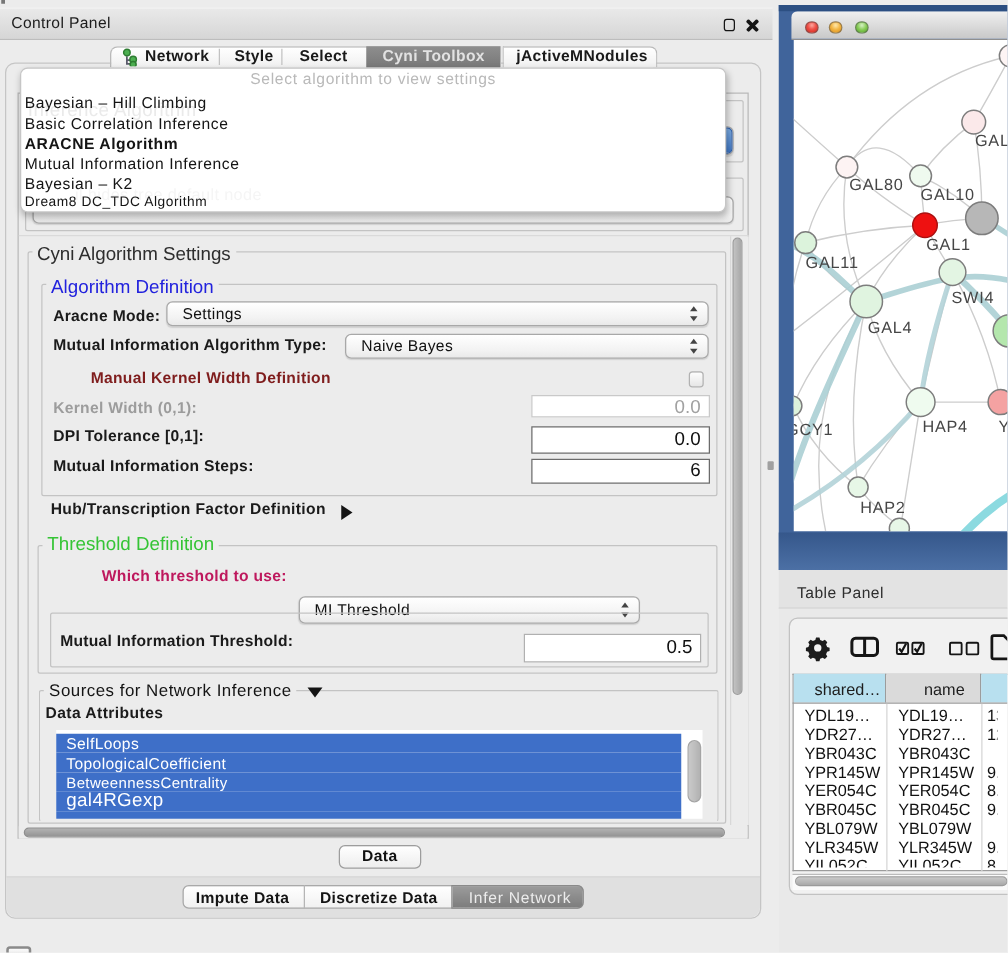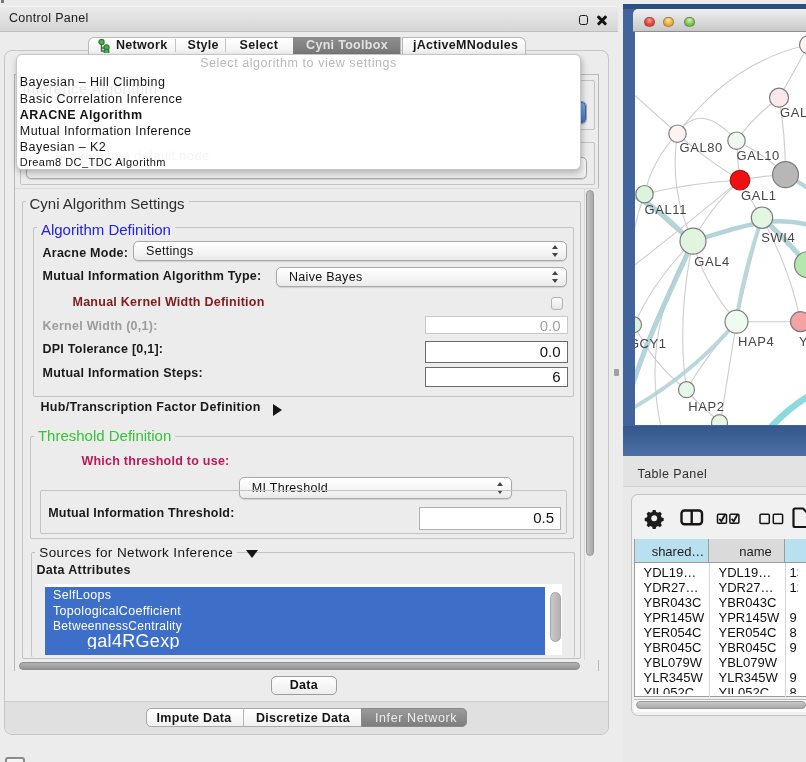--- a/index.html
+++ b/index.html
@@ -100,21 +100,21 @@
 <div style="position:absolute;left:246px;top:549.5px;width:0;height:0;border-left:6.5px solid transparent;border-right:6.5px solid transparent;border-top:8.5px solid #141414;"></div>
 <div style="position:absolute;left:36.4px;top:564.2px;font-size:12.5px;line-height:12.5px;font-weight:700;color:#1a1a1a;white-space:nowrap;letter-spacing:0.35px;">Data Attributes</div>
 <div style="position:absolute;left:44.8px;top:584px;width:517.5px;height:71.3px;background:#fff;"></div>
 <div style="position:absolute;left:44.8px;top:587.0px;width:500.6px;height:15.45px;background:#3e6fc8;"></div>
 <div style="position:absolute;left:53px;top:589.0px;font-size:12.5px;line-height:12.5px;font-weight:400;color:#ffffff;white-space:nowrap;letter-spacing:0.3px;">SelfLoops</div>
 <div style="position:absolute;left:44.8px;top:602.45px;width:500.6px;height:15.45px;background:#3e6fc8;"></div>
 <div style="position:absolute;left:53px;top:604.5px;font-size:12.5px;line-height:12.5px;font-weight:400;color:#ffffff;white-space:nowrap;letter-spacing:0.3px;">TopologicalCoefficient</div>
 <div style="position:absolute;left:44.8px;top:617.9px;width:500.6px;height:15.45px;background:#3e6fc8;"></div>
 <div style="position:absolute;left:53px;top:619.9px;font-size:12px;line-height:12.5px;font-weight:400;color:#ffffff;white-space:nowrap;letter-spacing:0.3px;">BetweennessCentrality</div>
 <div style="position:absolute;left:44.8px;top:633.35px;width:500.6px;height:15.45px;background:#3e6fc8;"></div>
-<div style="position:absolute;left:53px;top:635.4px;font-size:18px;line-height:12.5px;font-weight:400;color:#ffffff;white-space:nowrap;letter-spacing:0.3px;margin-left:34px;">gal4RGexp</div>
+<div style="position:absolute;left:53px;top:635.4px;font-size:15px;line-height:12.5px;font-weight:400;color:#ffffff;white-space:nowrap;letter-spacing:0.3px;">gal4RGexp</div>
 <div style="position:absolute;left:44.8px;top:648.8px;width:500.6px;height:6.5px;background:#3e6fc8;"></div>
 <div style="position:absolute;left:549.8px;top:591.6px;width:11px;height:50.5px;background:linear-gradient(90deg,#cacaca,#b2b2b2);border:1px solid #a5a5a5;border-radius:5.5px;box-sizing:border-box;"></div>
 <div style="position:absolute;left:15px;top:660.5px;width:583px;height:10.5px;background:#ececec;"></div>
 <div style="position:absolute;left:19px;top:661.5px;width:561px;height:8.5px;background:linear-gradient(#b2b2b2,#949494);border:1px solid #8e8e8e;border-radius:4.5px;box-sizing:border-box;"></div>
 <div style="position:absolute;left:583.8px;top:188.8px;width:15px;height:471.7px;background:#ececec;border-left:1px solid #d8d8d8;box-sizing:border-box;"></div>
 <div style="position:absolute;left:15px;top:188.3px;width:584px;height:1px;background:#dadada;"></div>
 <div style="position:absolute;left:585.8px;top:190px;width:8.7px;height:366px;background:linear-gradient(90deg,#c2c2c2,#a8a8a8);border:1px solid #9b9b9b;border-radius:4.5px;box-sizing:border-box;"></div>
 <div style="position:absolute;left:270.6px;top:676.4px;width:66.5px;height:18.7px;background:linear-gradient(#ffffff,#ededed);border:1px solid #9d9d9d;border-radius:5px;box-sizing:border-box;text-align:center;font-size:12.5px;font-weight:700;color:#111;line-height:17.5px;letter-spacing:0.3px;">Data</div>
 <div style="position:absolute;left:613.5px;top:368.5px;width:5px;height:7px;background:#a0a0a0;border-radius:1px;"></div>
 <div style="position:absolute;left:146.4px;top:708.3px;width:321.1px;height:18.9px;background:linear-gradient(#ffffff,#f1f1f1);border:1px solid #a9a9a9;border-radius:5px;box-sizing:border-box;"></div>

